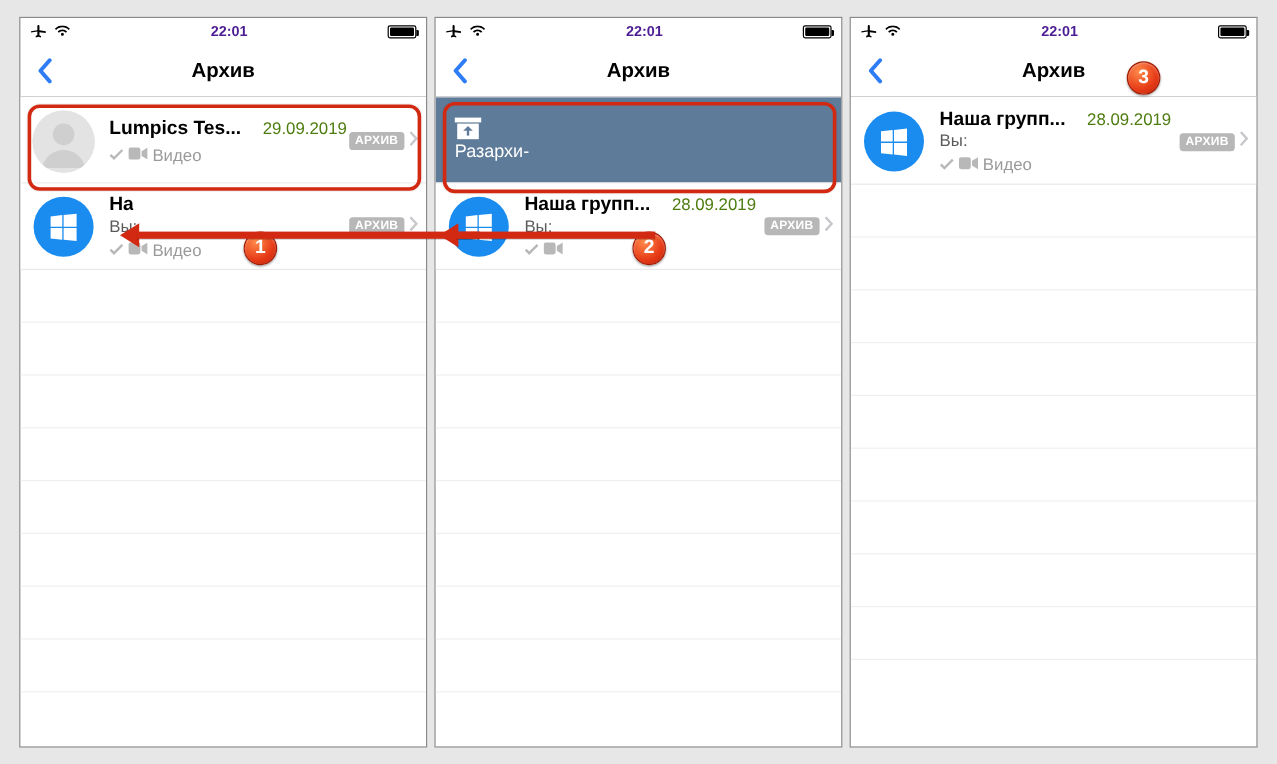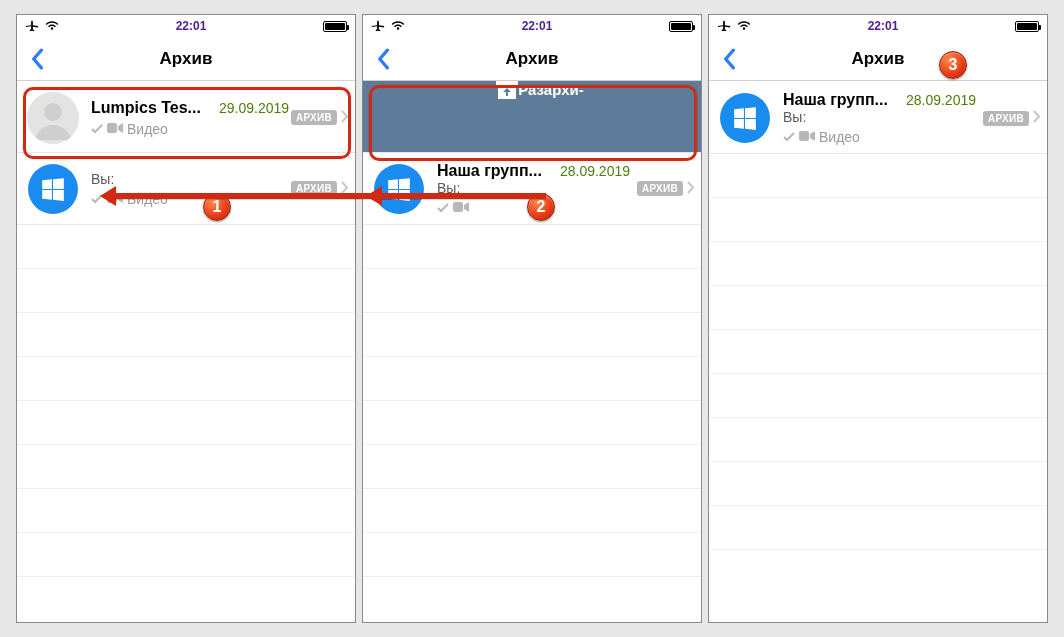--- a/index.html
+++ b/index.html
@@ -114,24 +114,23 @@
     letter-spacing: .3px;
   }
   .chevron { color:#c7c7cc; }
   .chevron svg { width:8px; height:13px; }
   
   .swipe-row { height: 72px; position:relative; overflow:hidden; border-bottom:1px solid #e8e8e8;}
   .swipe-row .action {
     position:absolute; left:0; top:0; bottom:0; width: 100%;
     background:#5e7b99;
     color:#fff;
-    display:flex; flex-direction:row; justify-content:center;
+    display:flex; flex-direction:column; justify-content:center;
     padding-left: 16px;
     font-size: 15px;
-    font-weight: bold;
   }
   .swipe-row .action .arch-icon { width:22px; height:18px; margin-bottom: 2px; position:relative;}
   .swipe-row .action .arch-icon .lid { position:absolute; left:0; right:0; top:0; height:4px; background:#fff; }
   .swipe-row .action .arch-icon .body { position:absolute; left:2px; right:2px; top:5px; bottom:0; background:#fff; }
   .swipe-row .action .arch-icon .arr {
      position:absolute; left:7px; top:7px; width:8px; height:8px;
   }
   .swipe-row .action .arch-icon .arr::before{
     content:""; position:absolute; left:3px; top:2px; width:2px; height:6px; background:#5e7b99;
   }
@@ -252,20 +251,24 @@
         <div class="avatar win">
           <div class="wincirc">
             <svg viewBox="0 0 24 24">
                 <g fill="#fff">
                   <path d="M2 4l9-1v9H2zM12 3l10-1v10H12zM2 13h9v9l-9-1zM12 13h10v10l-10-1z"></path>
                 </g>
               </svg>
           </div>
         </div>
         <div class="row-main">
+          <div class="row-top">
+            <span class="title" style="max-width:50px;">На</span>
+            <span class="date" style="visibility:hidden">28.09.2019</span>
+          </div>
           <div class="prefix">Вы:</div>
           <div class="row-sub">
             <span class="check"><svg viewBox="0 0 12 10">
                   <path fill="none" stroke="#b8b8b8" stroke-width="2" d="M1 5l3 3 7-7"></path>
                 </svg></span>
             <span class="cam"><svg viewBox="0 0 16 12">
                   <rect x="0" y="1" width="10" height="10" rx="2" fill="#b8b8b8"></rect>
                   <path fill="#b8b8b8" d="M11 4l5-3v10l-5-3z"></path>
                 </svg></span>
             <span>Видео</span>

